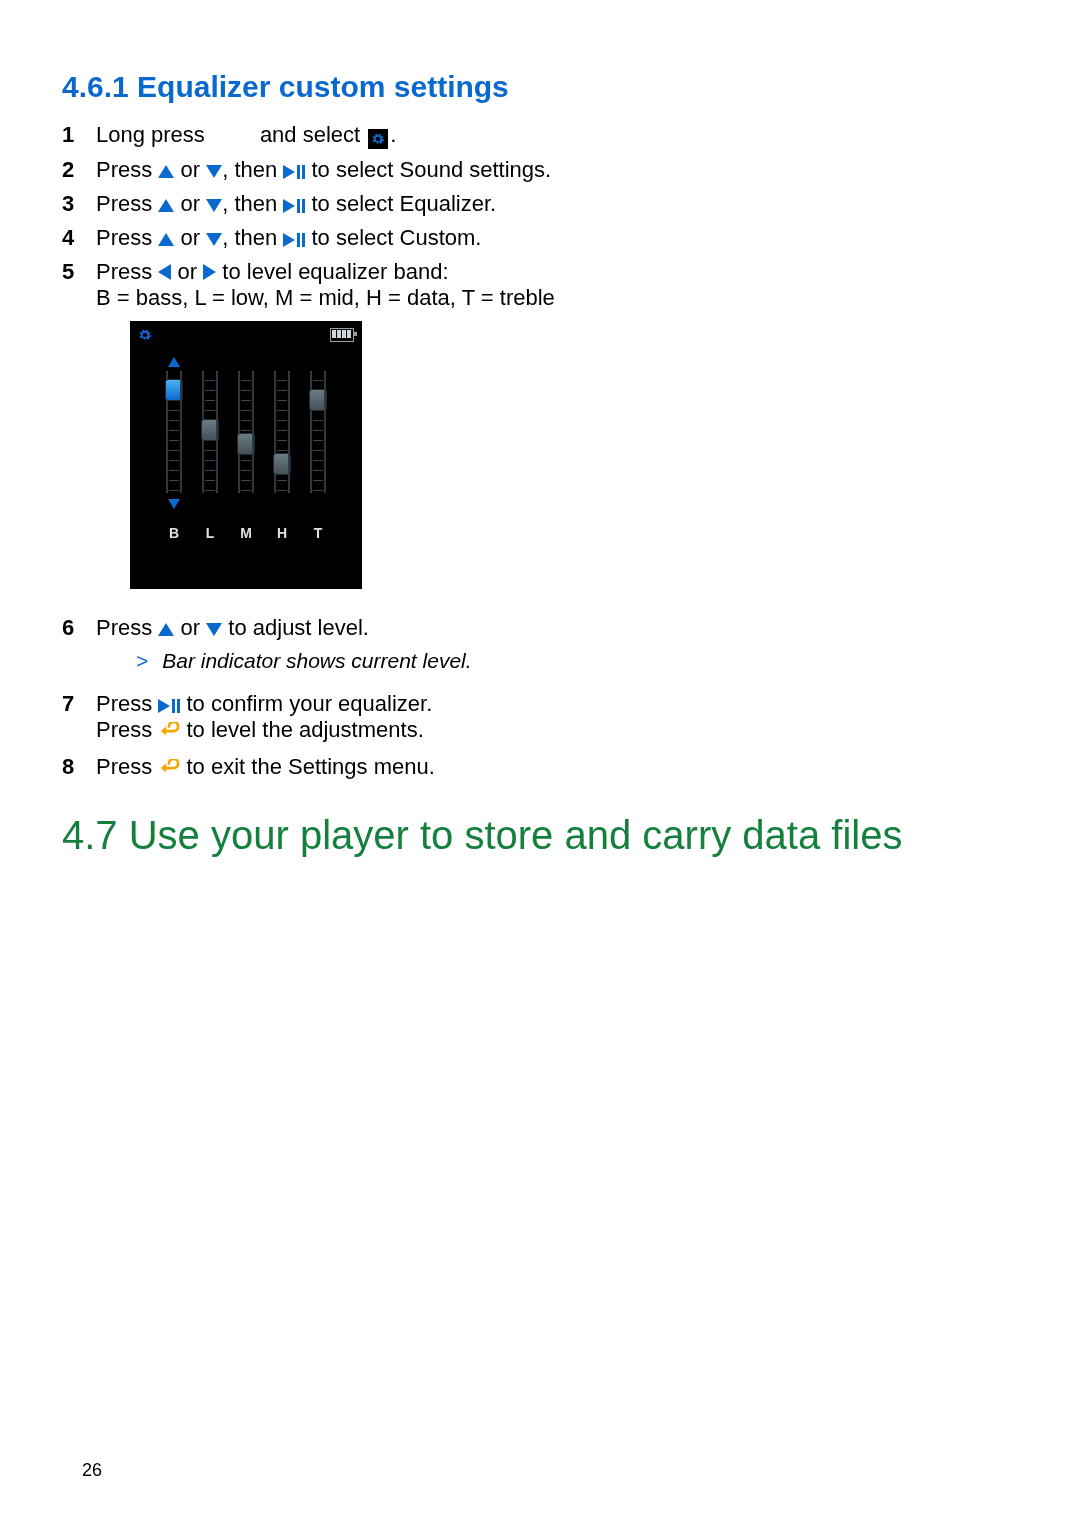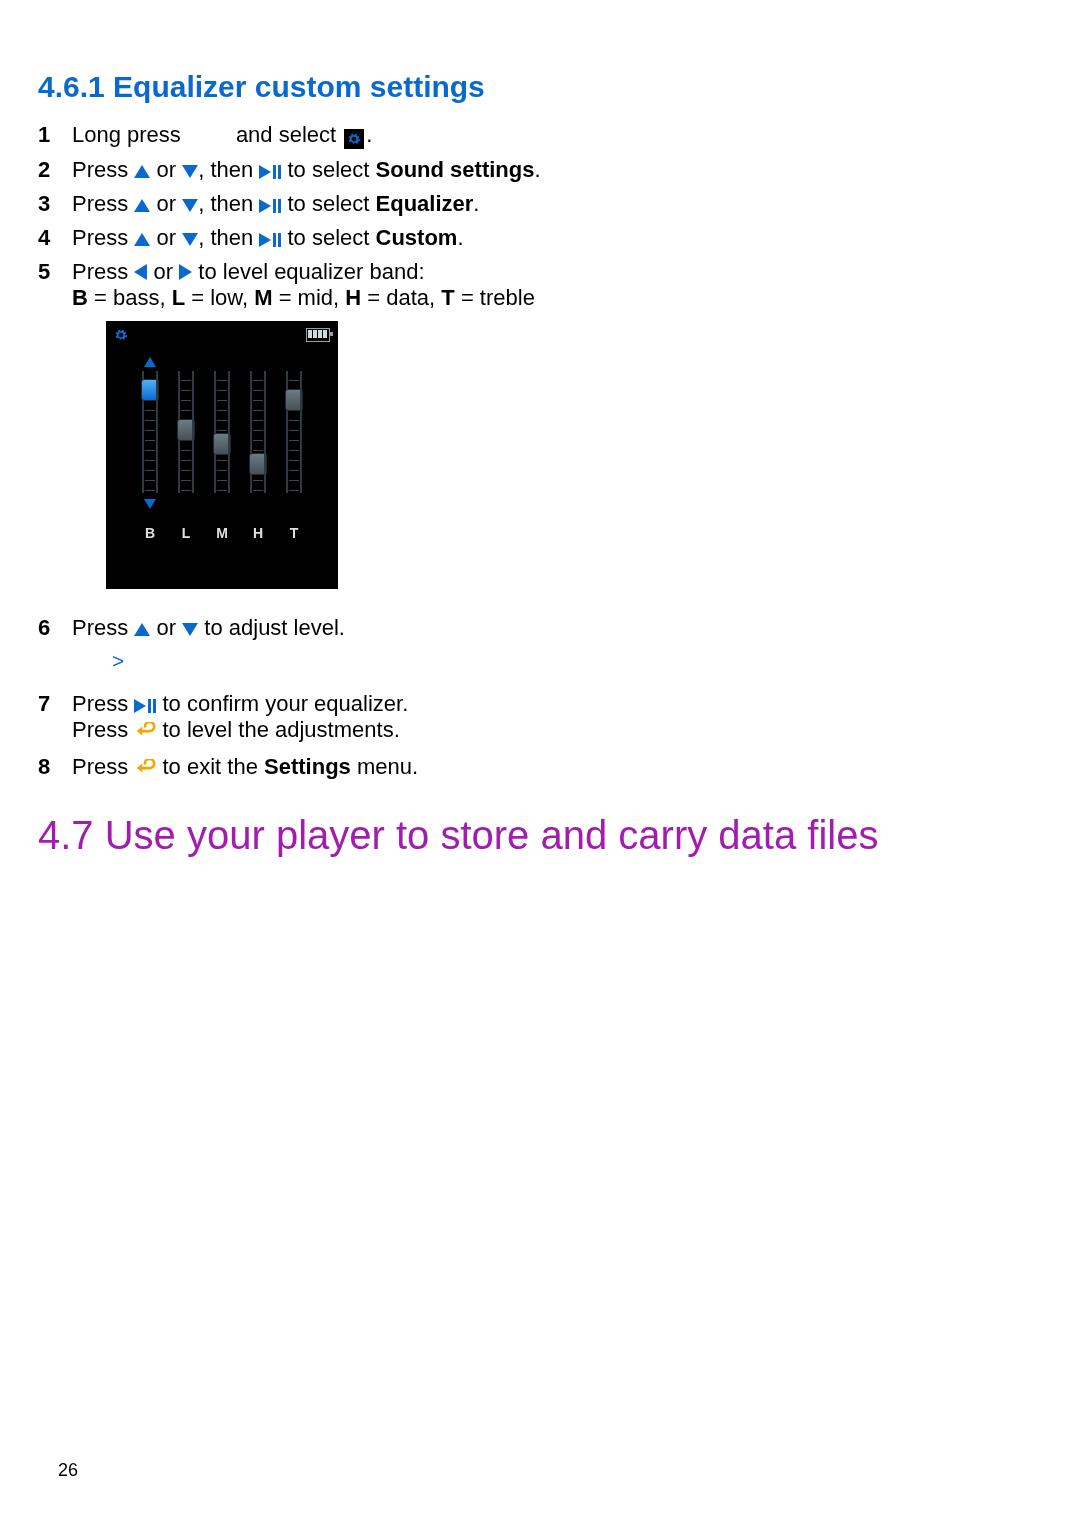--- a/index.html
+++ b/index.html
@@ -7,21 +7,21 @@
     margin: 0;
     padding: 0;
     width: 1080px;
     height: 1527px;
     background: #fff;
     font-family: "Segoe UI", "Gill Sans", "Helvetica Neue", Arial, sans-serif;
     color: #000;
   }
   .page {
     box-sizing: border-box;
-    padding: 70px 70px 50px 38px;
+    padding: 70px 70px 50px 62px;
     width: 1080px;
     height: 1527px;
     position: relative;
     border-radius: 12px;
   }
   .subheading {
     color: #0a69cf;
     font-size: 30px;
     font-weight: 700;
     margin-bottom: 18px;
@@ -43,21 +43,21 @@
     margin: 8px 0;
   }
   ol.steps > li > .num {
     width: 34px;
     flex: 0 0 34px;
     font-weight: 700;
   }
   ol.steps > li > .content {
     flex: 1 1 auto;
   }
-  .content b { font-weight: 700; }
+  .content b { font-weight: 400; }
   .tri {
     display: inline-block;
     width: 0; height: 0;
     vertical-align: -1px;
   }
   .tri.up   { border-left:8px solid transparent; border-right:8px solid transparent; border-bottom:13px solid #0a69cf; }
   .tri.down { border-left:8px solid transparent; border-right:8px solid transparent; border-top:13px solid #0a69cf; }
   .tri.left { border-top:8px solid transparent; border-bottom:8px solid transparent; border-right:13px solid #0a69cf; }
   .tri.right{ border-top:8px solid transparent; border-bottom:8px solid transparent; border-left:13px solid #0a69cf; }
   .playpause {
@@ -208,34 +208,34 @@
   .eq-labels span {
     width: 22px;
     text-align: center;
     font-size: 14px;
     font-weight: 700;
     color: #e0e0e0;
   }
 
   
   .section-heading {
-    color: #a21caf;
+    color: #15803d;
     font-size: 40px;
     font-weight: 400;
     margin: 20px 0 16px 0;
   }
   .body-text {
     font-size: 22px;
     line-height: 1.4;
   }
 
   .page-number {
     position: absolute;
     bottom: 46px;
-    left: 58px;
+    left: 82px;
     font-size: 18px;
   }
 </style>
 </head>
 <body>
 
 <div class="page">
 
   <div class="subheading">4.6.1 Equalizer custom settings</div>
 
@@ -390,20 +390,21 @@
     <li>
       <span class="num">6</span>
       <span class="content">
         <span>Press</span>
         <span class="tri up"></span>
         <span>or</span>
         <span class="tri down"></span>
         <span>to adjust level.</span>
         <div class="result-line">
           <span class="gt">&gt;</span>
+          <span>Bar indicator shows current level.</span>
         </div>
       </span>
     </li>
 
     <li>
       <span class="num">7</span>
       <span class="content">
         <span>Press</span>
         <span class="playpause">
             <span class="tri right"></span>

